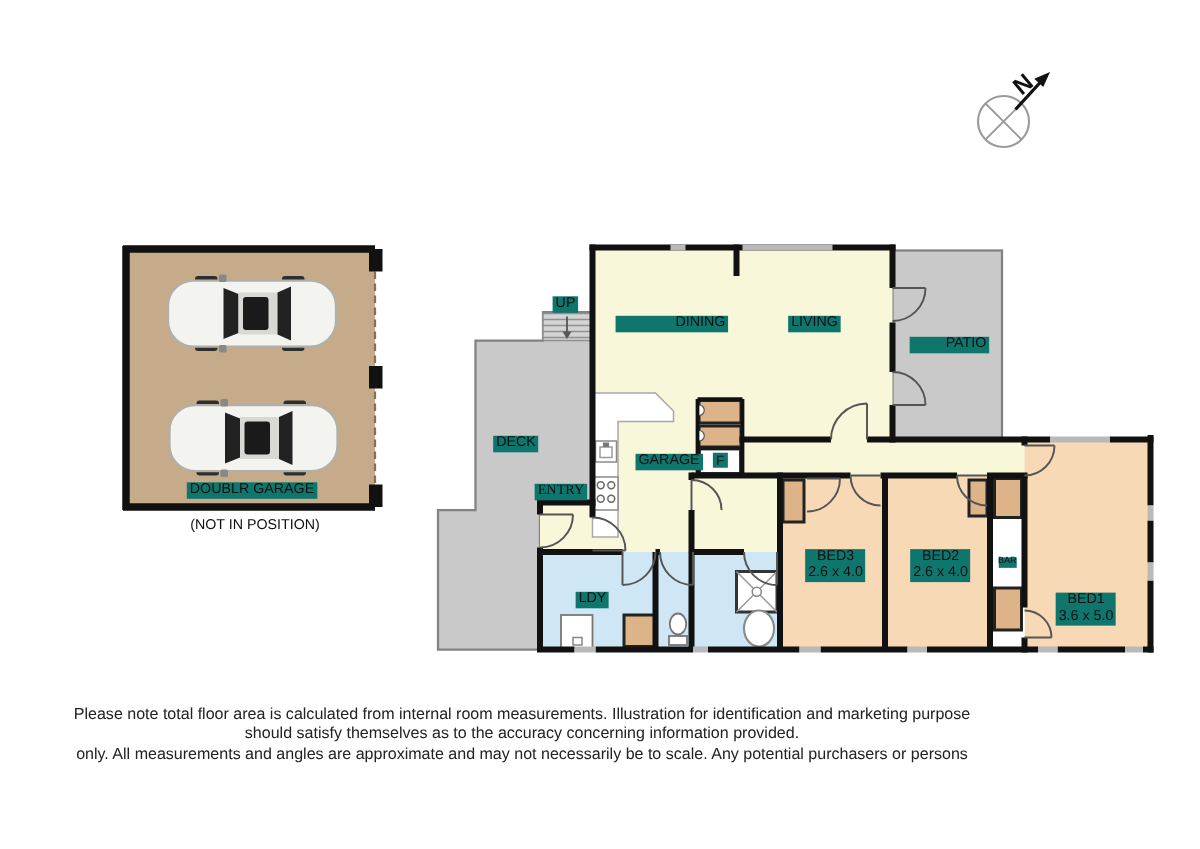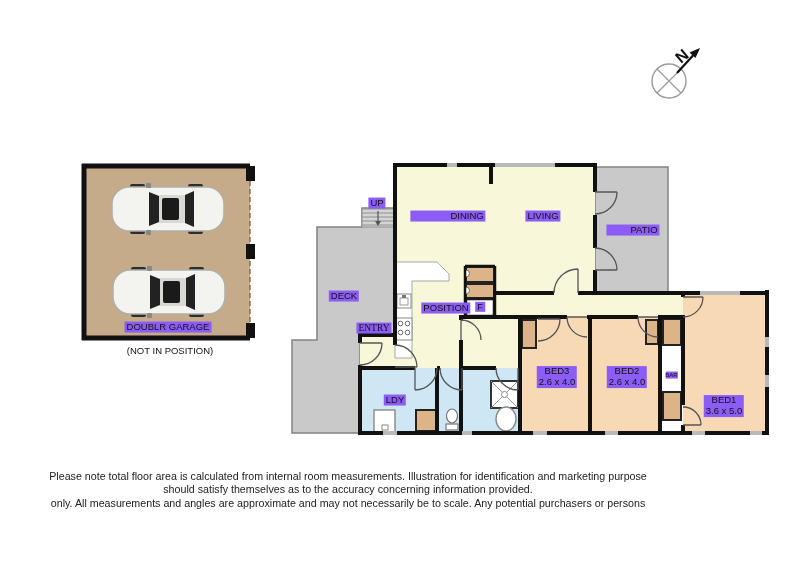--- a/index.html
+++ b/index.html
@@ -1,21 +1,21 @@
 <!DOCTYPE html>
 <html><head>
 <meta charset="utf-8">
 <style>
   html,body{margin:0;padding:0;background:#fff;}
   .stage{position:relative;width:800px;height:566px;background:#fff;overflow:hidden;
          font-family:"Liberation Sans",sans-serif;color:#1a1a1a;}
   svg{position:absolute;left:0;top:0;}
   .title{position:absolute;left:0;top:30px;width:800px;text-align:center;
          font-size:20px;line-height:27px;color:#151515;}
-  .lbl{position:absolute;transform:translate(-50%,-50%);background:#8b5cf6;
+  .lbl{position:absolute;transform:translate(-50%,-50%);background:#0f766e;
        font-size:9.5px;line-height:1.15;padding:0 2px;white-space:nowrap;text-align:center;color:#111;}
   .lbl.nobg{background:transparent;}
   .lbl.tiny{font-size:6px;padding:0;}
   .lbl.small{font-size:9px;}
   .disc{position:absolute;left:0;top:470px;width:696px;text-align:center;
         font-size:10.7px;line-height:13.4px;color:#222;}
 </style>
 </head>
 <body>
 
@@ -188,21 +188,21 @@
   </g>
 </svg>
 
 
   <span class="lbl" style="left:377px;top:203px;">UP</span>
   <span class="lbl" style="left:344px;top:296px;">DECK</span>
   <span class="lbl" style="left:374px;top:328px;font-family:Liberation Serif, serif;">ENTRY</span>
   <span class="lbl" style="left:448px;top:216px;padding-left:40px;">DINING</span>
   <span class="lbl" style="left:543px;top:216px;">LIVING</span>
   <span class="lbl" style="left:633px;top:230px;padding-left:24px;">PATIO</span>
-  <span class="lbl" style="left:446px;top:308px;">POSITION</span>
+  <span class="lbl" style="left:446px;top:308px;">GARAGE</span>
   <span class="lbl" style="left:395px;top:400px;">LDY</span>
   <span class="lbl tiny" style="left:671.5px;top:375px;">BAR</span>
   <span class="lbl small" style="left:480px;top:307px;">F</span>
 
   <span class="lbl" style="left:557px;top:377px;">
     <span style="display:block">BED3</span>
     <span style="display:block">2.6 x 4.0</span>
   </span>
   <span class="lbl" style="left:627px;top:377px;">
     <span style="display:block">BED2</span>

